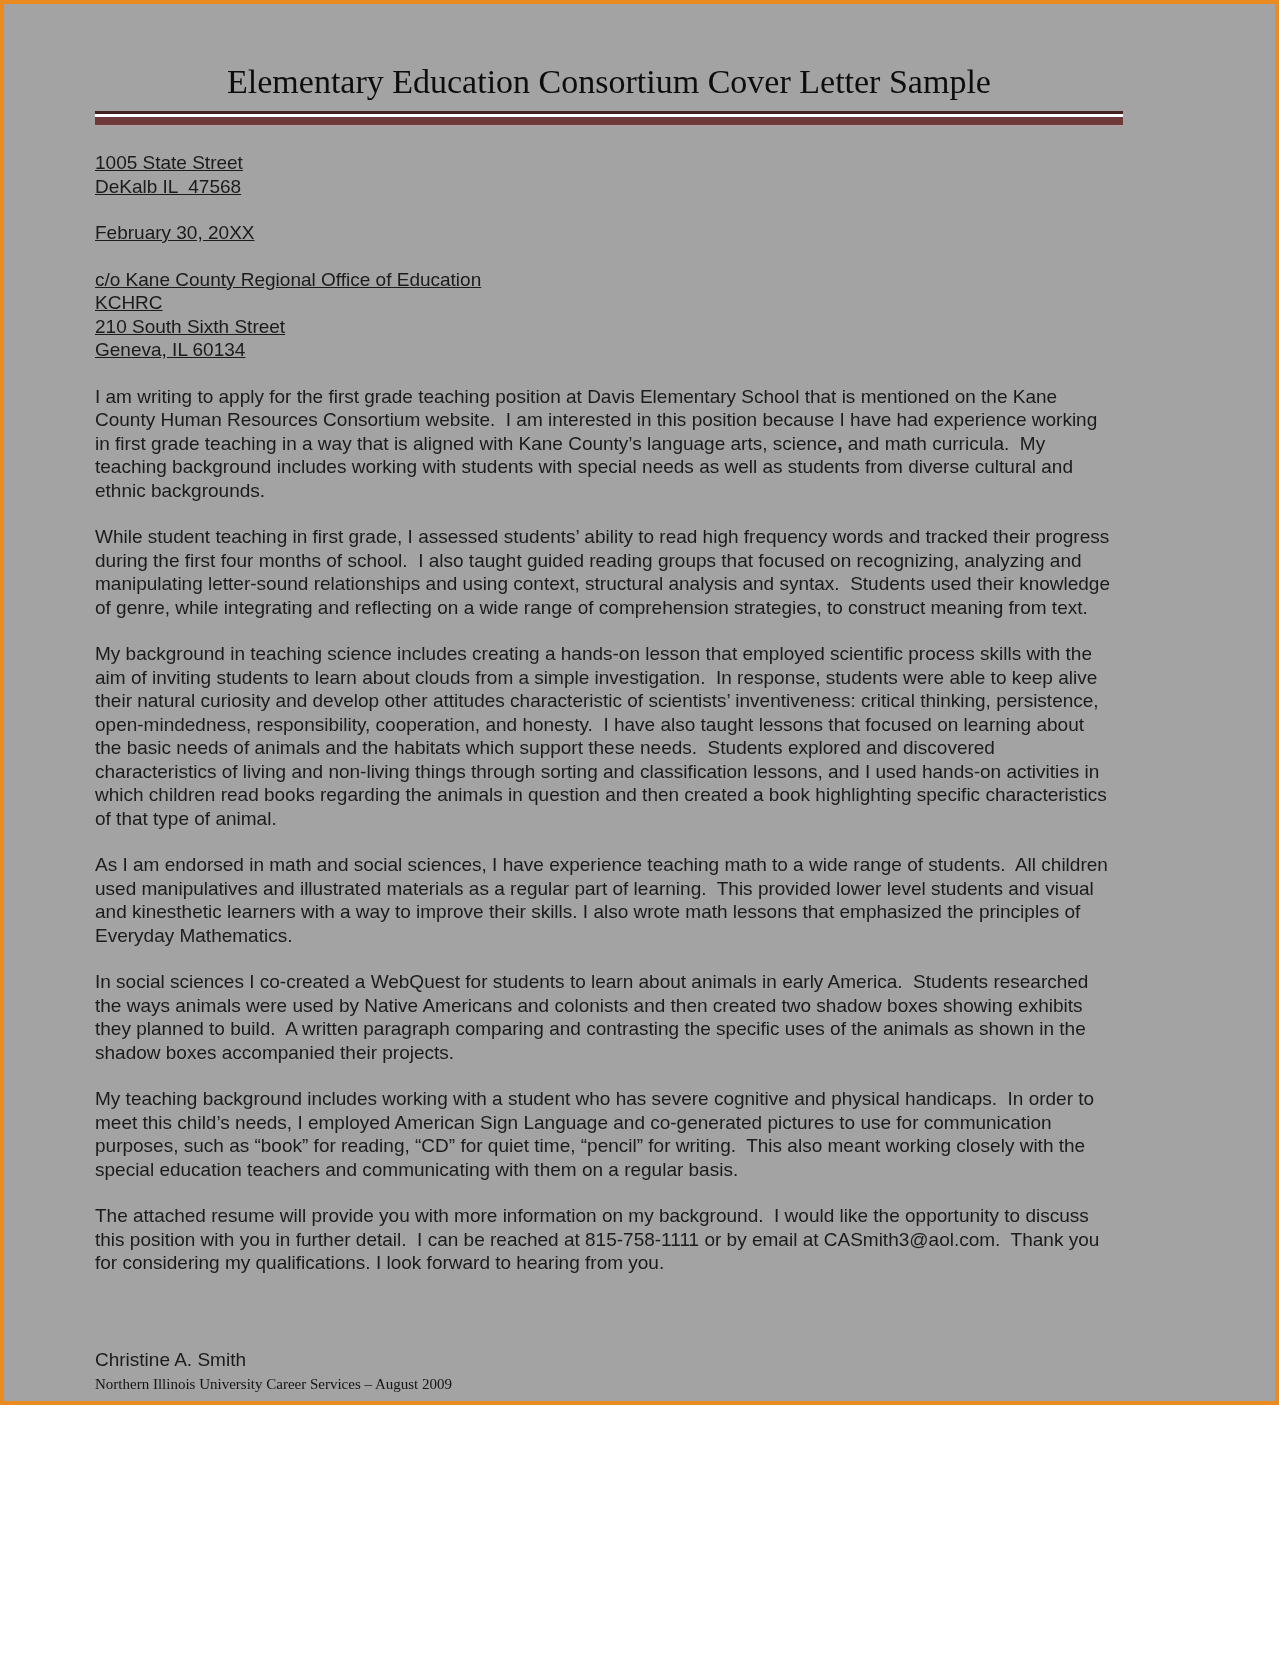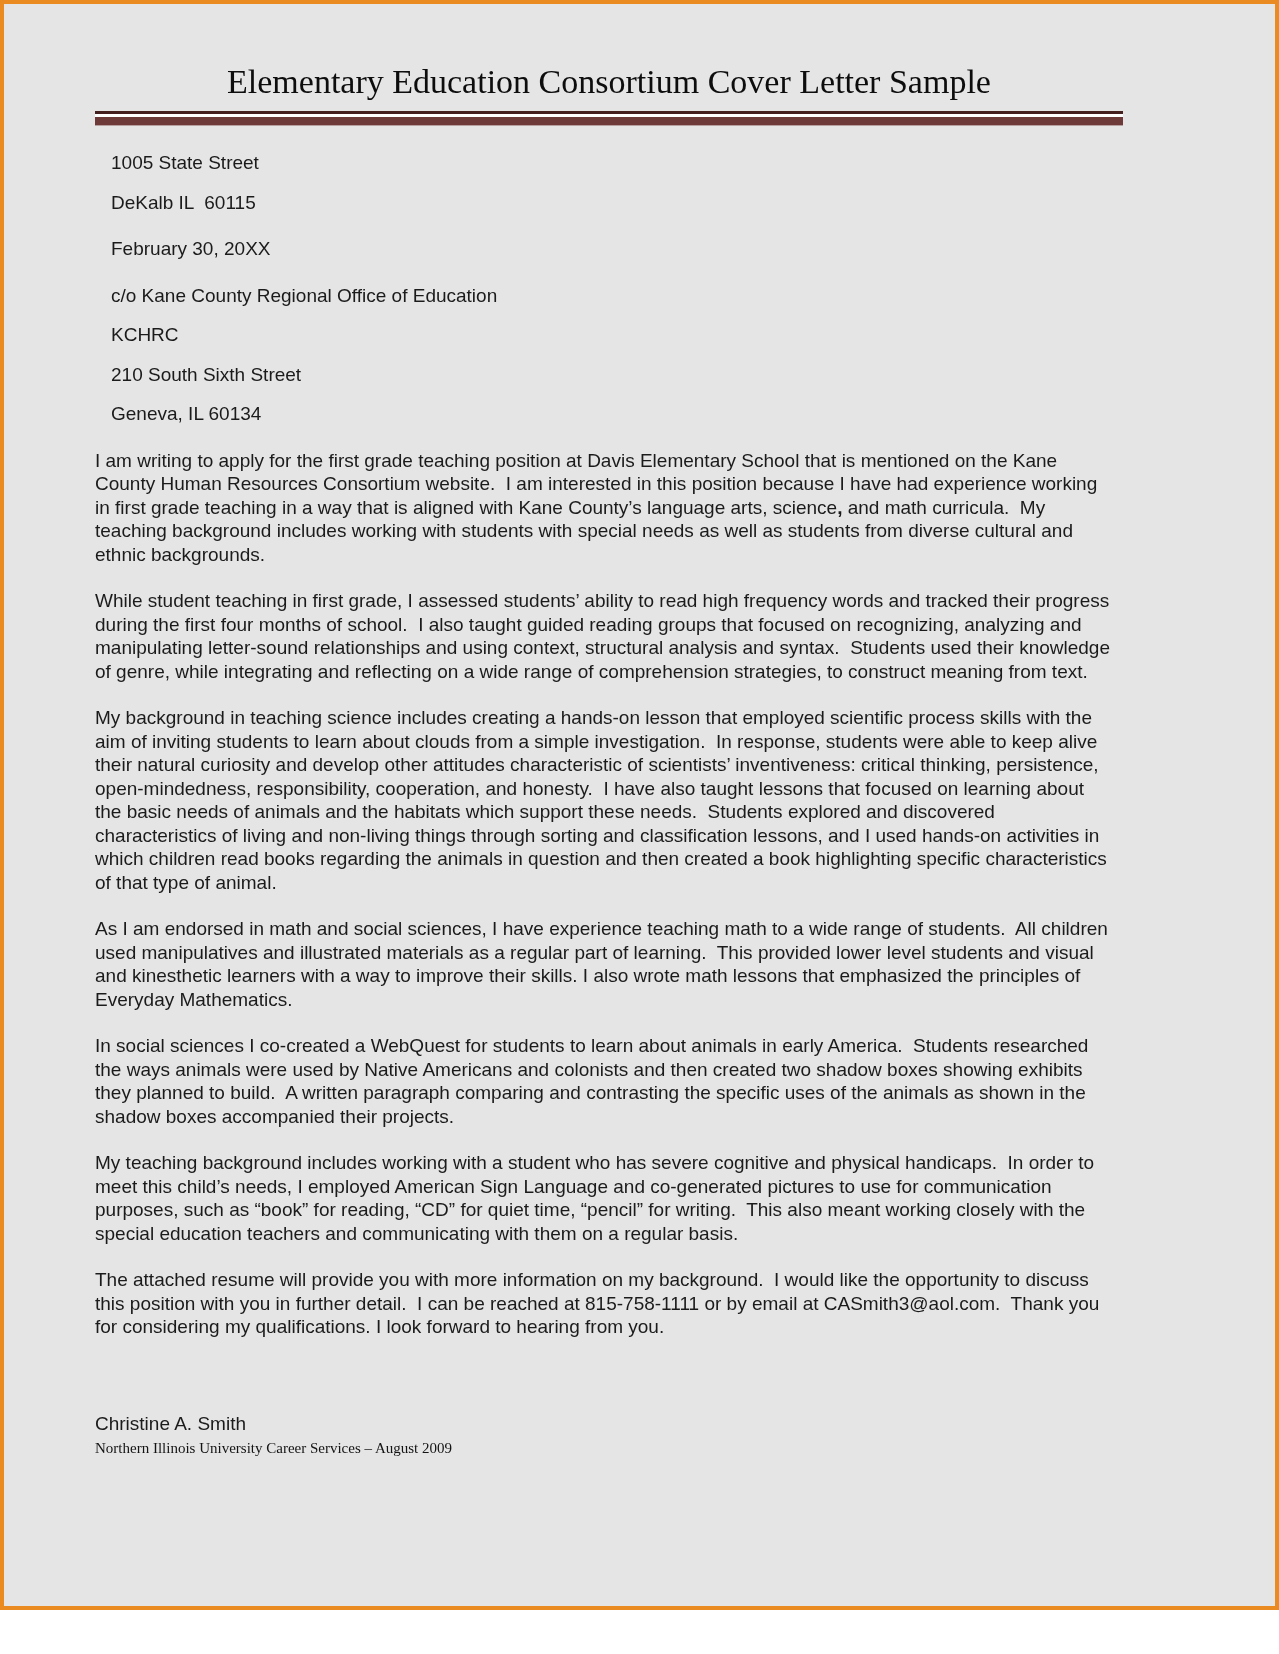--- a/index.html
+++ b/index.html
@@ -1,22 +1,22 @@
 <!DOCTYPE html>
 <html><head>
 <meta charset="utf-8">
 <style>
   html, body { margin: 0; padding: 0; background: #ffffff; }
   .page {
     position: relative;
     width: 1279px;
-    height: 1610px;
+    height: 1405px;
     box-sizing: border-box;
     border: 4px solid #e98b20;
-    background: #e5e5e5;
+    background: #a3a3a3;
     overflow: hidden;
     font-family: "Liberation Sans", "DejaVu Sans", sans-serif;
     font-size: 19px;
     line-height: 23.5px;
     color: #1b1b1b;
   }
   .content {
     padding: 0 152px 0 91px; 
   }
   h1.doc-title {
@@ -28,21 +28,21 @@
     line-height: 40px;
     color: #0d0d0d;
     white-space: nowrap;
   }
   .title-rule-thin  { height: 3px; background: #44201f; }
   .title-rule-gap   { height: 3px; background: #ffffff; }
   .title-rule-thick { height: 8px; background: #6d3939; border-bottom: 1px solid #b9a0a0; }
   .letter { margin-top: 25px; }
   .letter p, .letter .line { white-space: pre-wrap; }
   .block { margin: 0 0 23px 0; }
-  .block .line { margin: 16px; }
+  .block .line { margin: 0; text-decoration: underline; }
   p.para { margin: 0 8px 23px 0; }
   .subject { font-weight: bold; }
   .bold-comma { font-weight: bold; }
   .signature-name { margin-top: 73px; }
   .footer-credit {
     font-family: "Liberation Serif", "DejaVu Serif", serif;
     font-size: 15px;
     line-height: 26px;
     color: #141414;
   }
@@ -57,21 +57,21 @@
     <div>
       <div class="title-rule-thin"></div>
       <div class="title-rule-gap"></div>
       <div class="title-rule-thick"></div>
     </div>
 
     <div class="letter">
 
       <div class="block">
         <div class="line">1005 State Street</div>
-        <div class="line">DeKalb IL  60115</div>
+        <div class="line">DeKalb IL  47568</div>
       </div>
 
       <div class="block">
         <div class="line">February 30, 20XX</div>
       </div>
 
       <div class="block">
         <div class="line">c/o Kane County Regional Office of Education</div>
         <div class="line">KCHRC</div>
         <div class="line">210 South Sixth Street</div>

